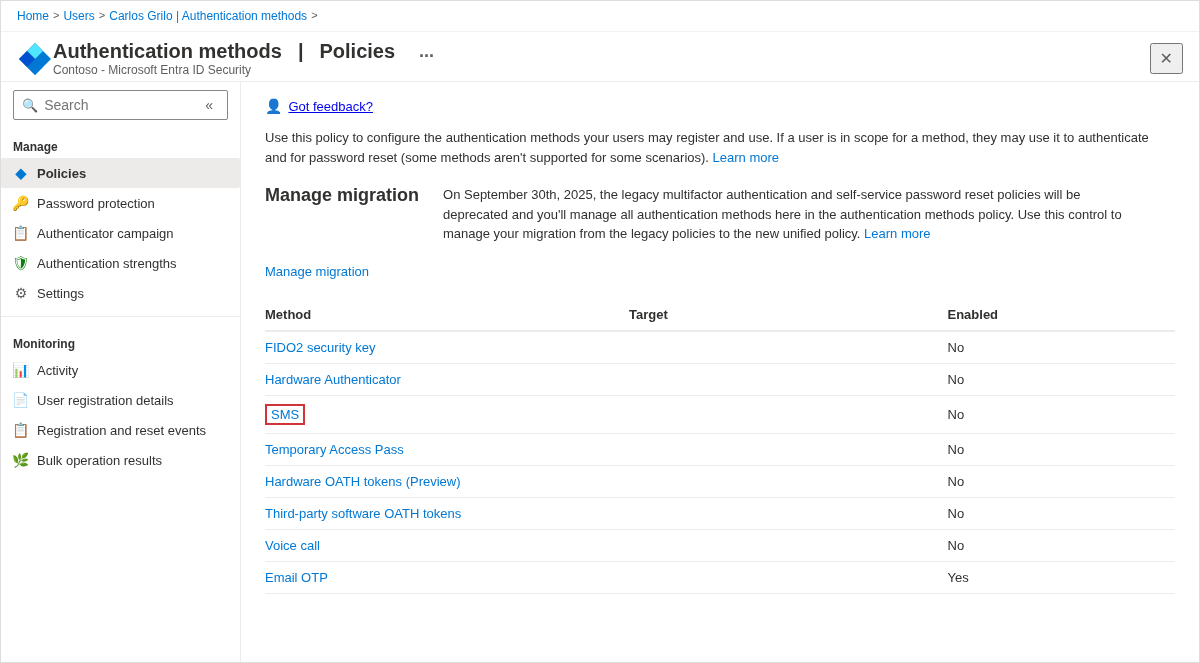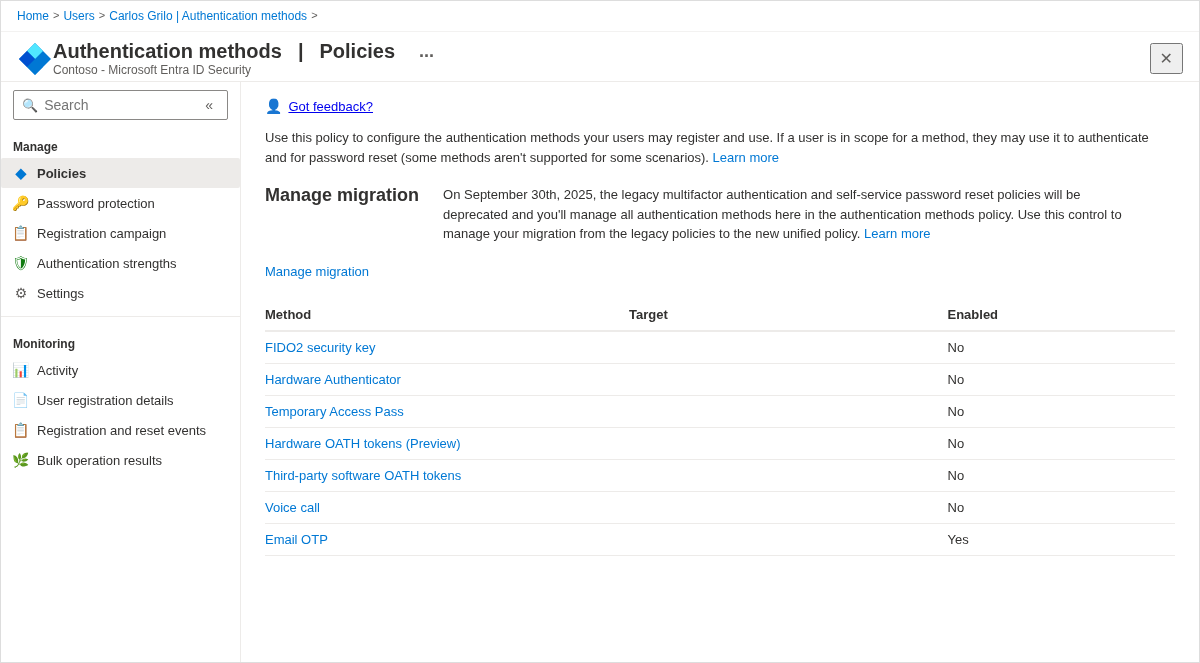--- a/index.html
+++ b/index.html
@@ -117,21 +117,21 @@
       <div class="nav-item active">
         <span class="nav-icon" style="color:#0078d4;">◆</span>
         <span>Policies</span>
       </div>
       <div class="nav-item">
         <span class="nav-icon" style="color:#f7c948;">🔑</span>
         <span>Password protection</span>
       </div>
       <div class="nav-item">
         <span class="nav-icon" style="color:#f7c948;">📋</span>
-        <span>Registration campaign</span>
+        <span>Authenticator campaign</span>
       </div>
       <div class="nav-item">
         <span class="nav-icon" style="color:#107c10;">🛡</span>
         <span>Authentication strengths</span>
       </div>
       <div class="nav-item">
         <span class="nav-icon" style="color:#605e5c;">⚙</span>
         <span>Settings</span>
       </div>
 
@@ -194,20 +194,25 @@
               <td class="method-link"><a href="#">FIDO2 security key</a></td>
               <td></td>
               <td>No</td>
             </tr>
             <tr>
               <td class="method-link"><a href="#">Hardware Authenticator</a></td>
               <td></td>
               <td>No</td>
             </tr>
             <tr>
+              <td class="method-link"><span class="sms-box">SMS</span></td>
+              <td></td>
+              <td>No</td>
+            </tr>
+            <tr>
               <td class="method-link"><a href="#">Temporary Access Pass</a></td>
               <td></td>
               <td>No</td>
             </tr>
             <tr>
               <td class="method-link"><a href="#">Hardware OATH tokens (Preview)</a></td>
               <td></td>
               <td>No</td>
             </tr>
             <tr>

